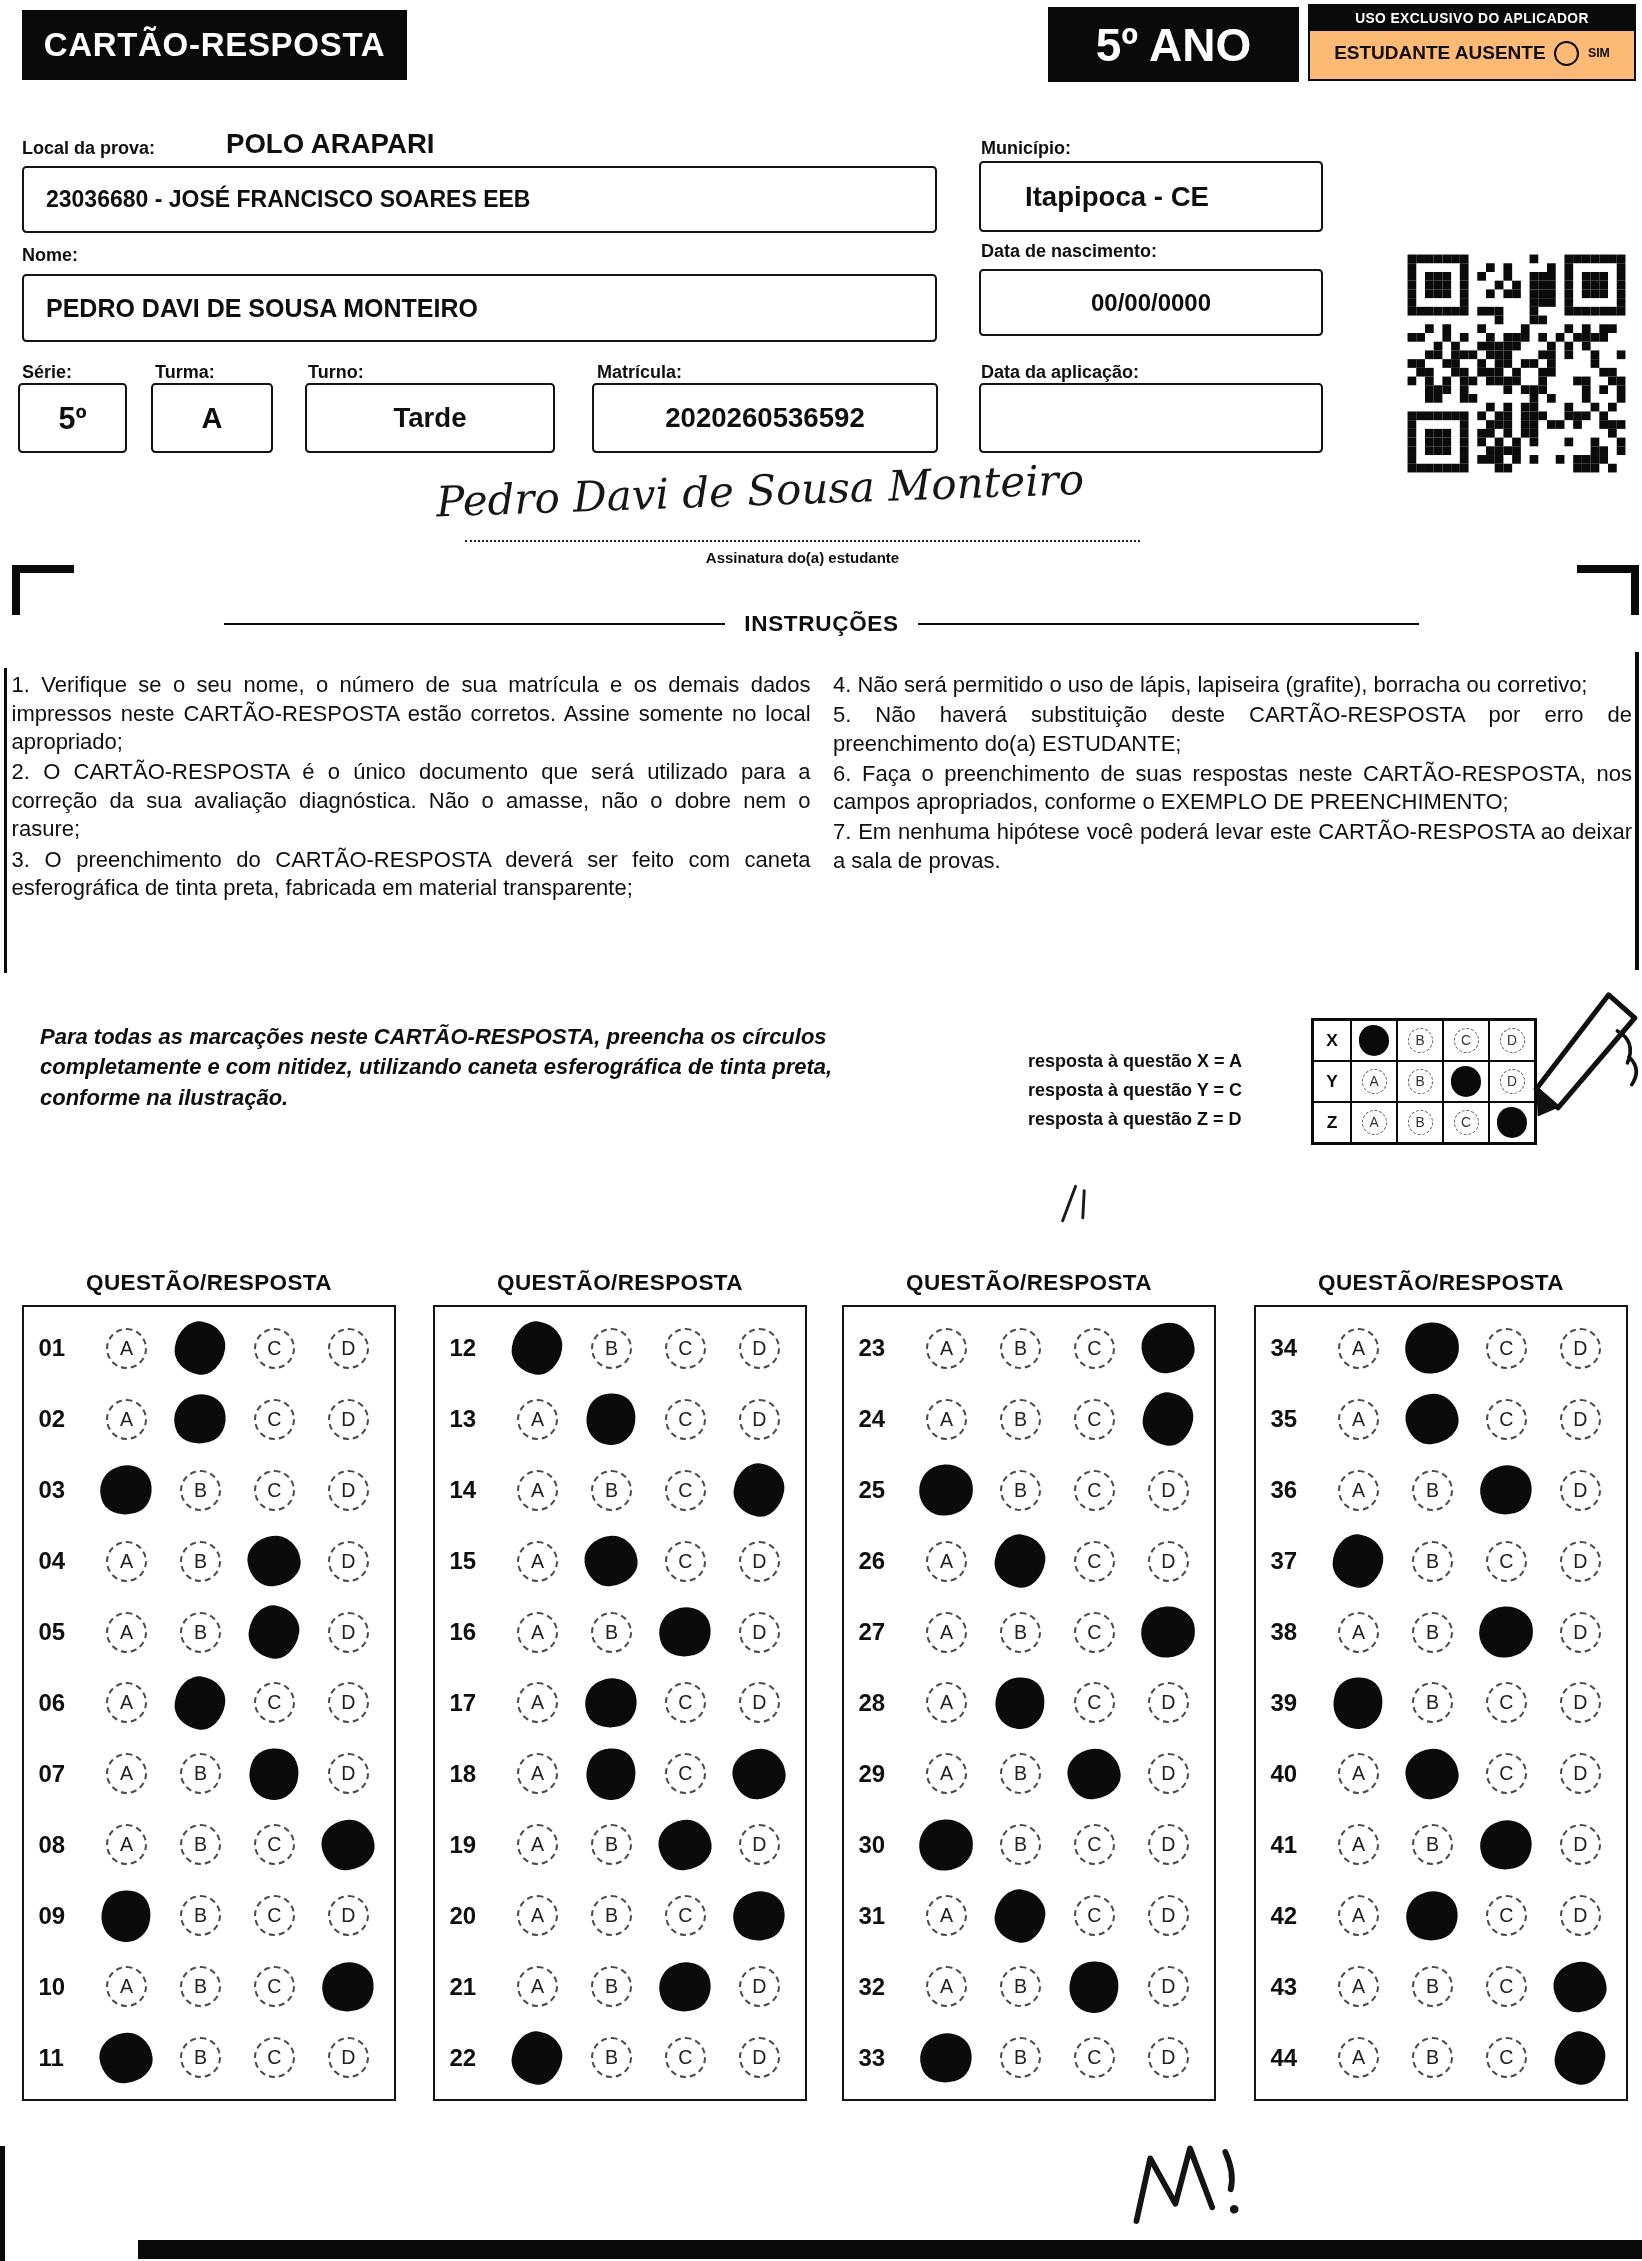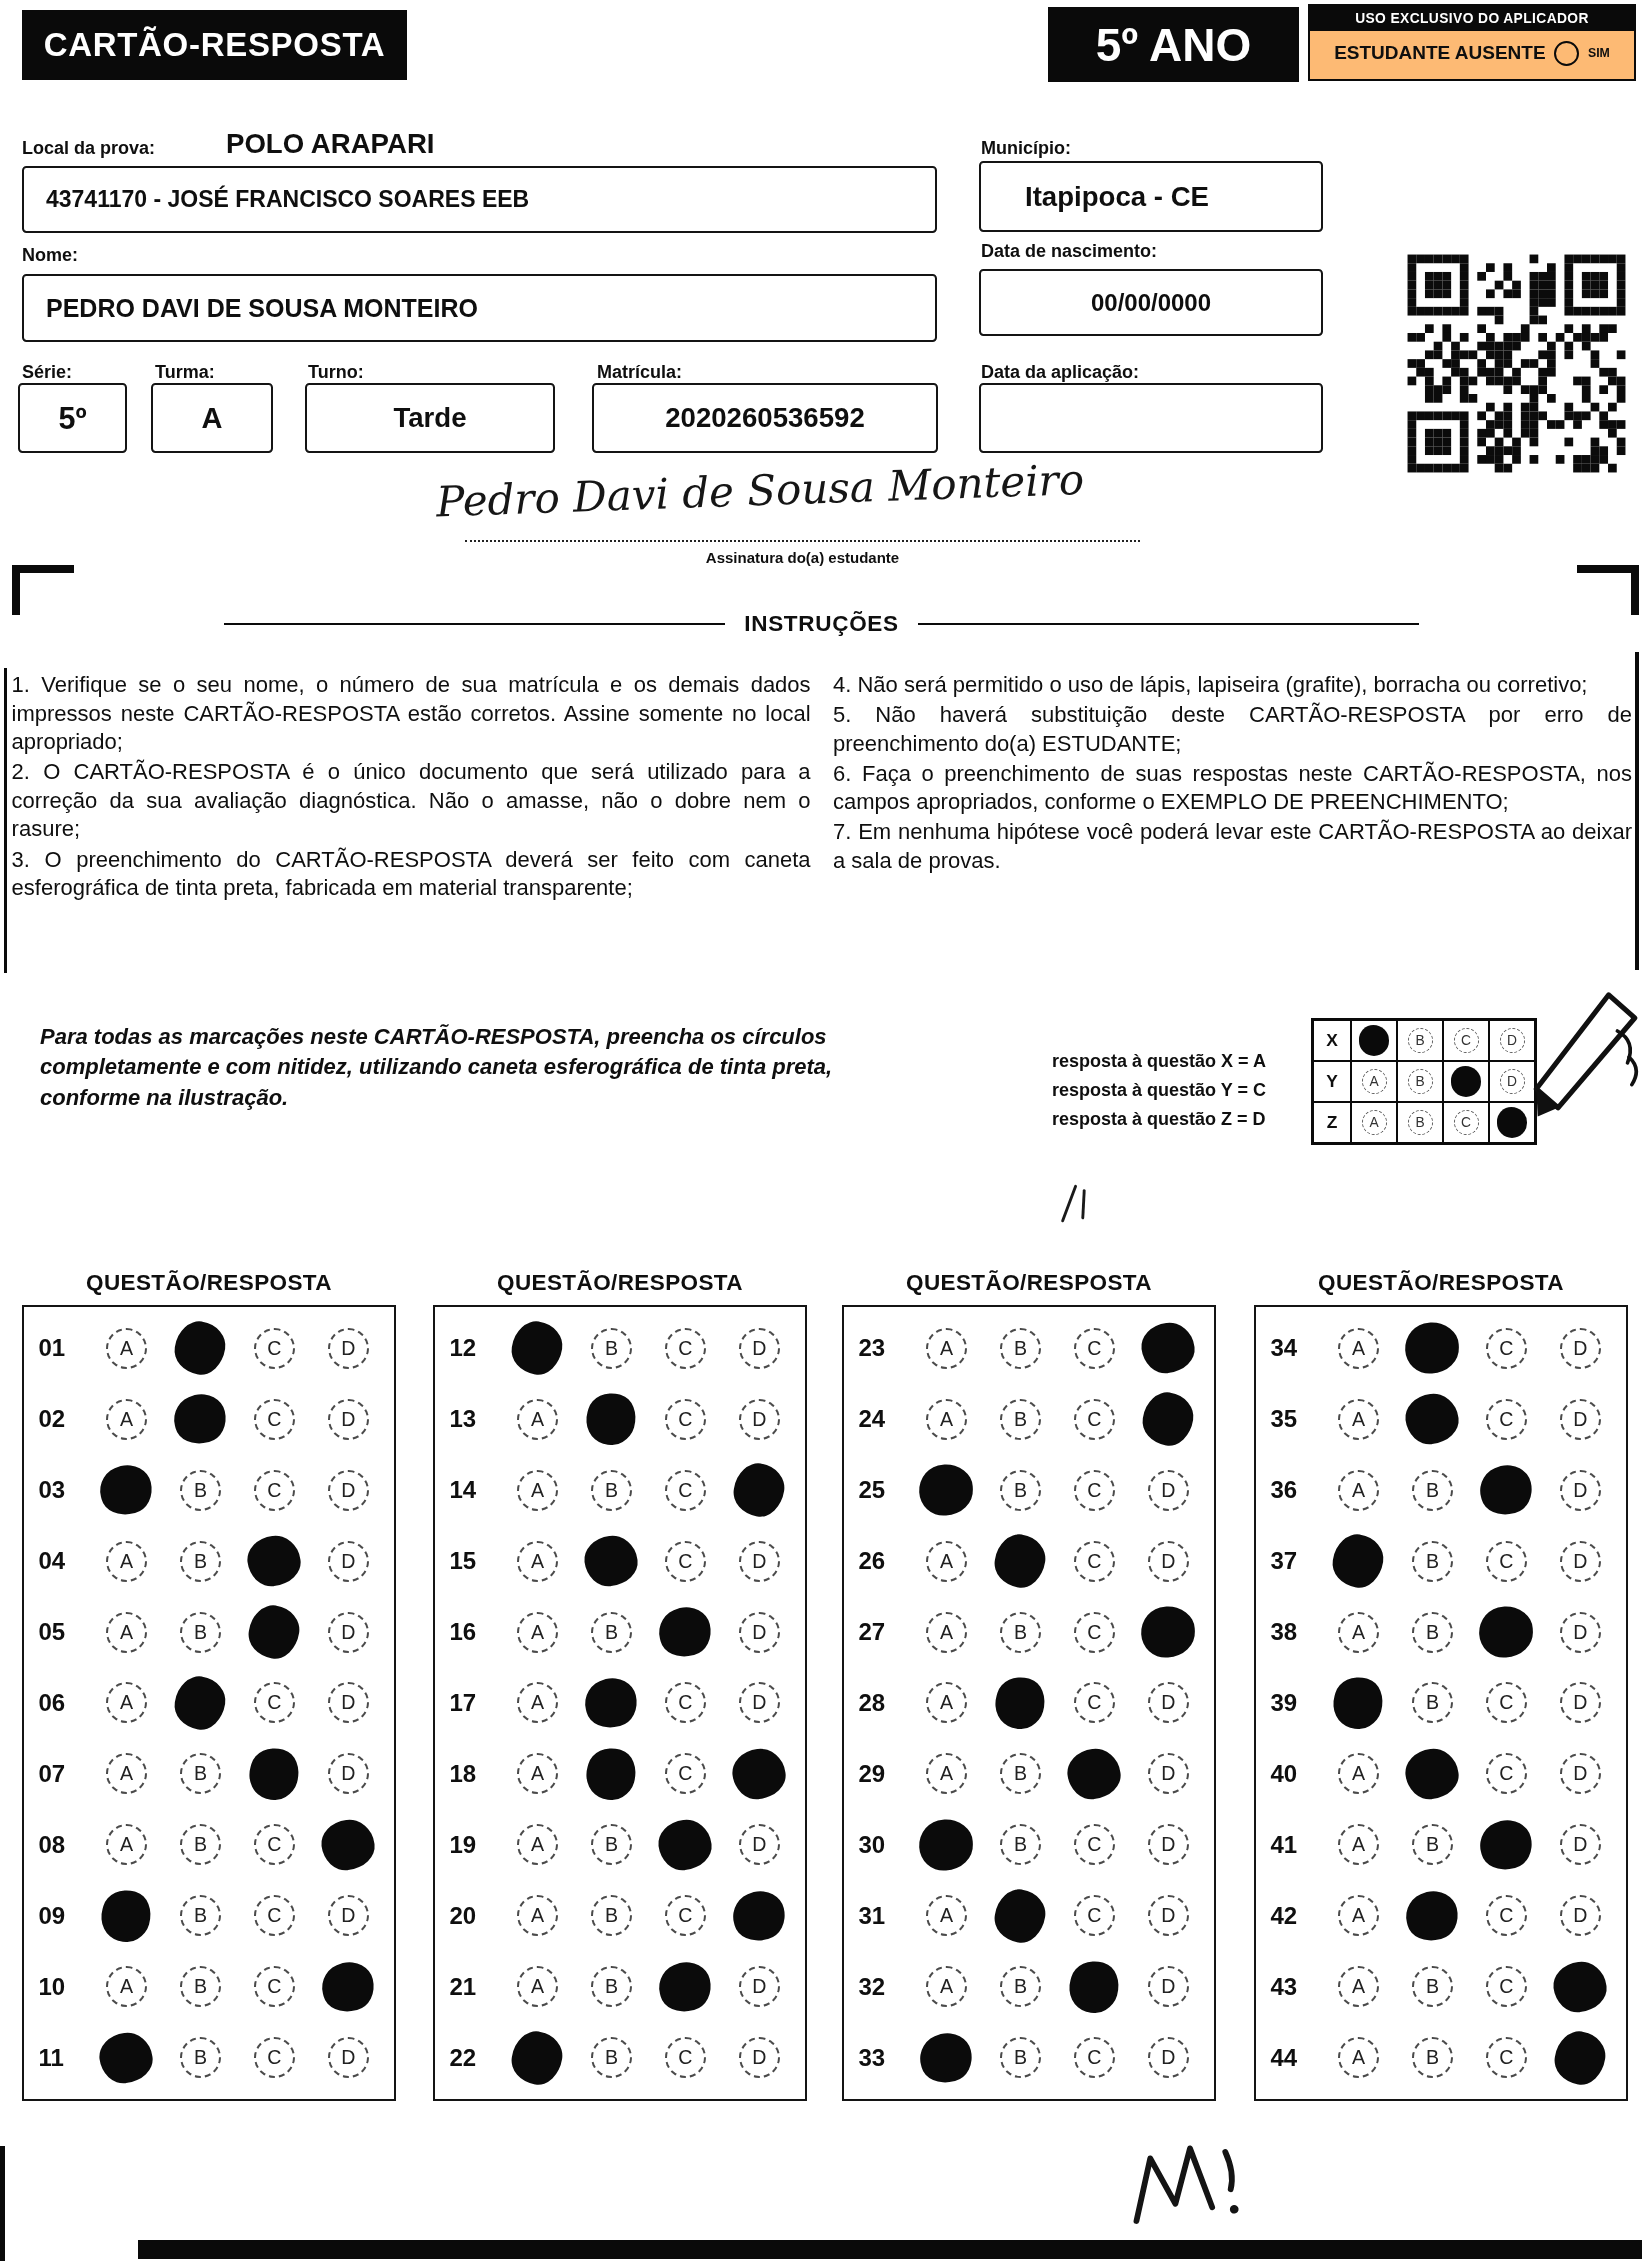--- a/index.html
+++ b/index.html
@@ -56,21 +56,21 @@
   .inst-line{height:2.9px;background:#0a0a0a;width:501px;}
   .inst-title{font-weight:bold;font-size:22.5px;letter-spacing:0.7px;}
   .inst-col{position:absolute;top:671px;width:799px;font-size:22px;line-height:1.30;text-align:justify;}
   #inst-left{left:11.6px;}
   #inst-right{left:833px;}
   .inst-item{margin:0 0 1.5px 0;}
 
   .fill-note{left:40px;top:1022px;width:846px;font-size:22px;font-weight:bold;font-style:italic;line-height:1.38;}
 
   
-  #ex-legend{left:1028px;top:1047px;width:290px;margin-left:24px;}
+  #ex-legend{left:1028px;top:1047px;width:290px;}
   .ex-legend-line{font-size:18px;font-weight:bold;line-height:1.62;white-space:nowrap;}
   #example-grid{left:1311px;top:1018px;display:grid;grid-template-columns:38px repeat(4,46px);
                 border:2.2px solid #0a0a0a;background:#fff;}
   .ex-cell{height:39px;border:1.5px solid #0a0a0a;display:flex;align-items:center;justify-content:center;}
   .ex-label{font-weight:bold;font-size:17.4px;}
   .ex-bubble{width:25px;height:25px;border:1.5px dashed #555;border-radius:50%;box-sizing:border-box;
              display:flex;align-items:center;justify-content:center;font-size:13.8px;color:#333;}
   .ex-dot{width:30.5px;height:30.5px;background:#0a0a0a;border-radius:48% 52% 50% 50%;}
   .pen-svg{left:1474px;top:986px;}
 
@@ -103,21 +103,21 @@
       <span>ESTUDANTE AUSENTE</span>
       <span class="absent-circle"></span>
       <span class="absent-sim">SIM</span>
     </div>
   </div>
 
   <div class="flabel" style="left:22px;top:138px;">Local da prova:</div>
   <div class="fvalue-inline" style="left:226px;top:128px;">POLO ARAPARI</div>
   <div class="flabel" style="left:981px;top:138px;">Município:</div>
 
-  <div class="fbox b-school">43741170 - JOSÉ FRANCISCO SOARES EEB</div>
+  <div class="fbox b-school">23036680 - JOSÉ FRANCISCO SOARES EEB</div>
   <div class="fbox b-municipio">Itapipoca - CE</div>
 
   <div class="flabel" style="left:22px;top:245px;">Nome:</div>
   <div class="flabel" style="left:981px;top:241px;">Data de nascimento:</div>
   <div class="fbox b-nome">PEDRO DAVI DE SOUSA MONTEIRO</div>
   <div class="fbox b-nasc">00/00/0000</div>
 
   <div class="flabel" style="left:22px;top:362px;">Série:</div>
   <div class="flabel" style="left:155px;top:362px;">Turma:</div>
   <div class="flabel" style="left:308px;top:362px;">Turno:</div>

